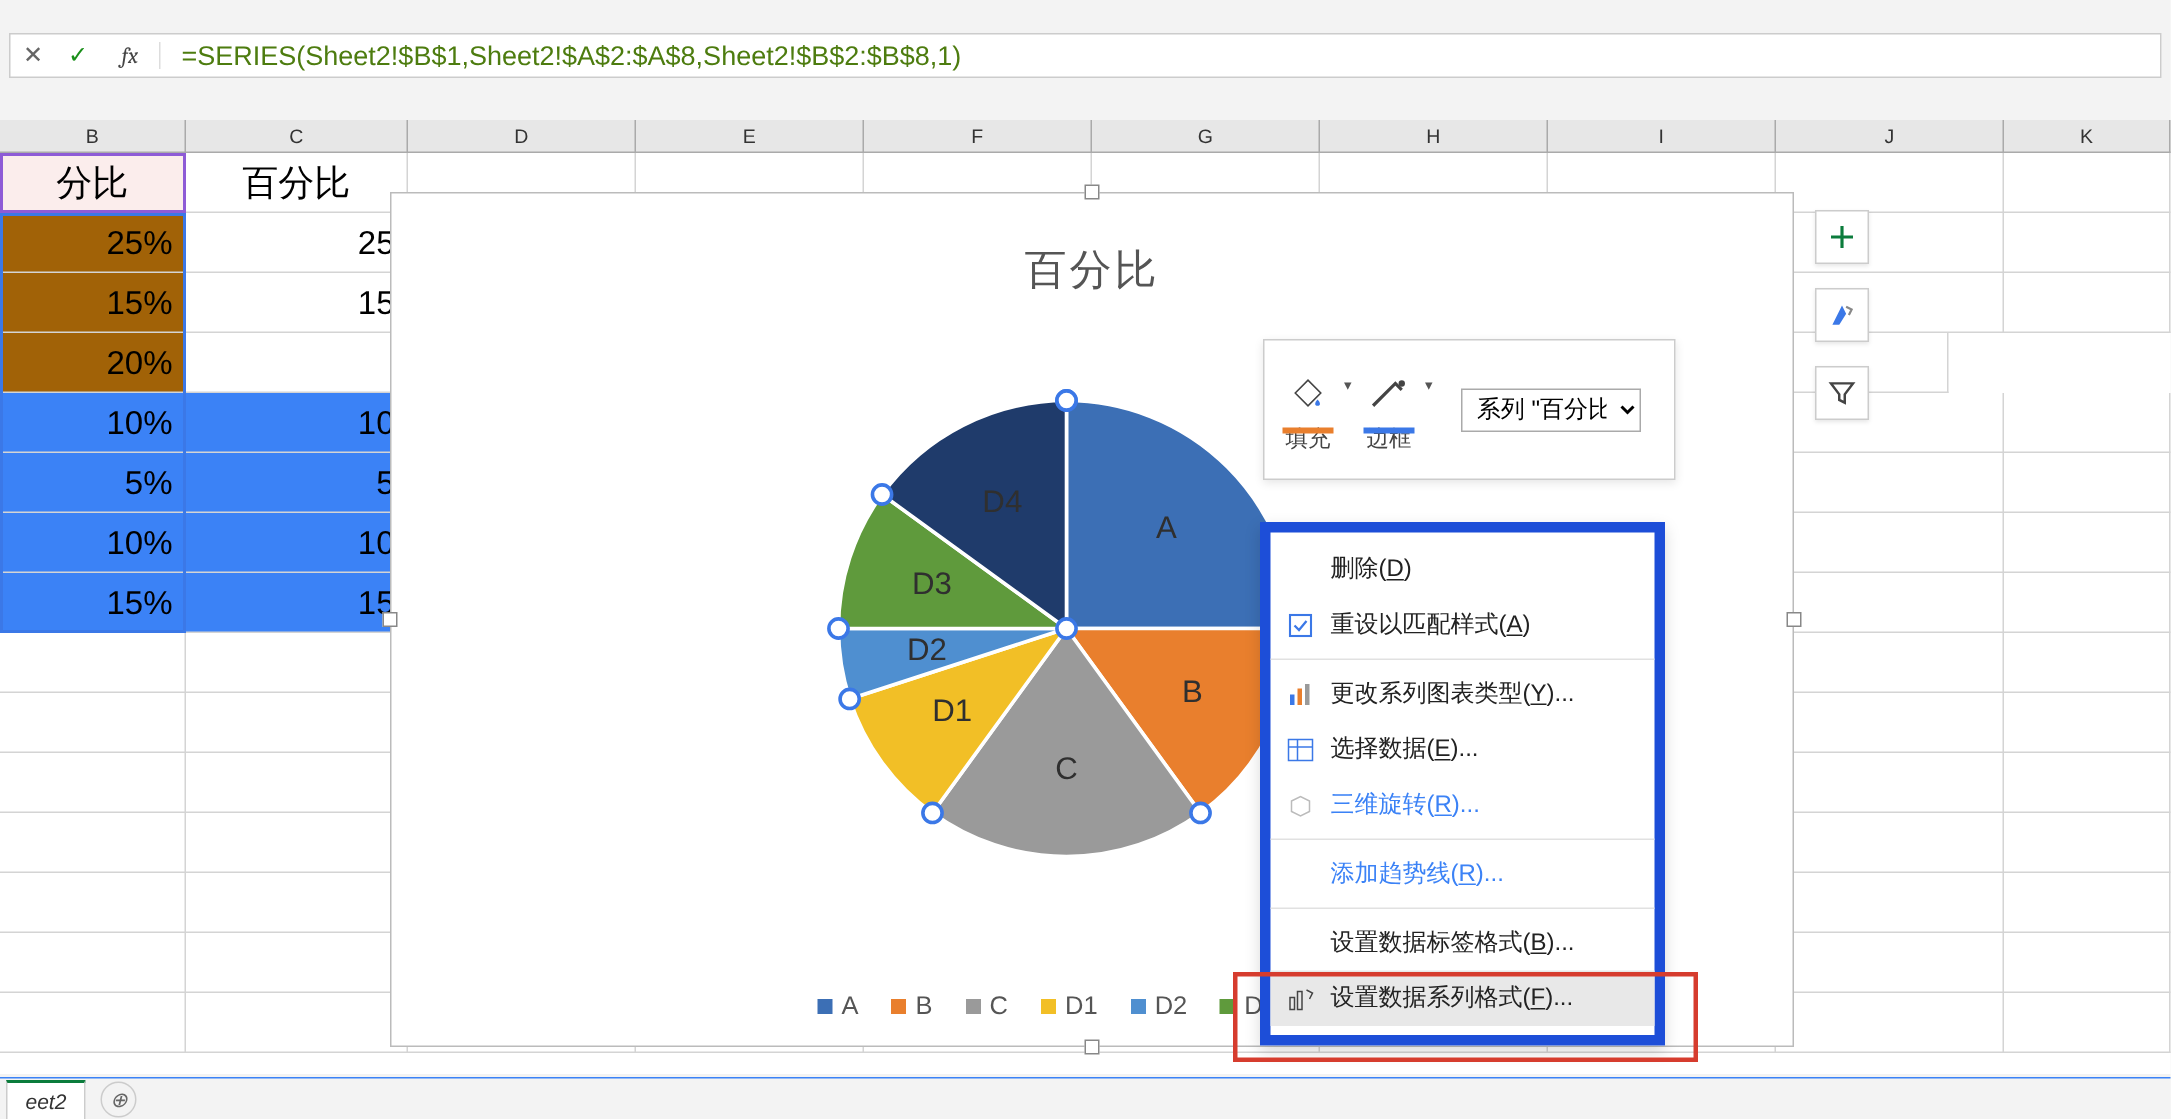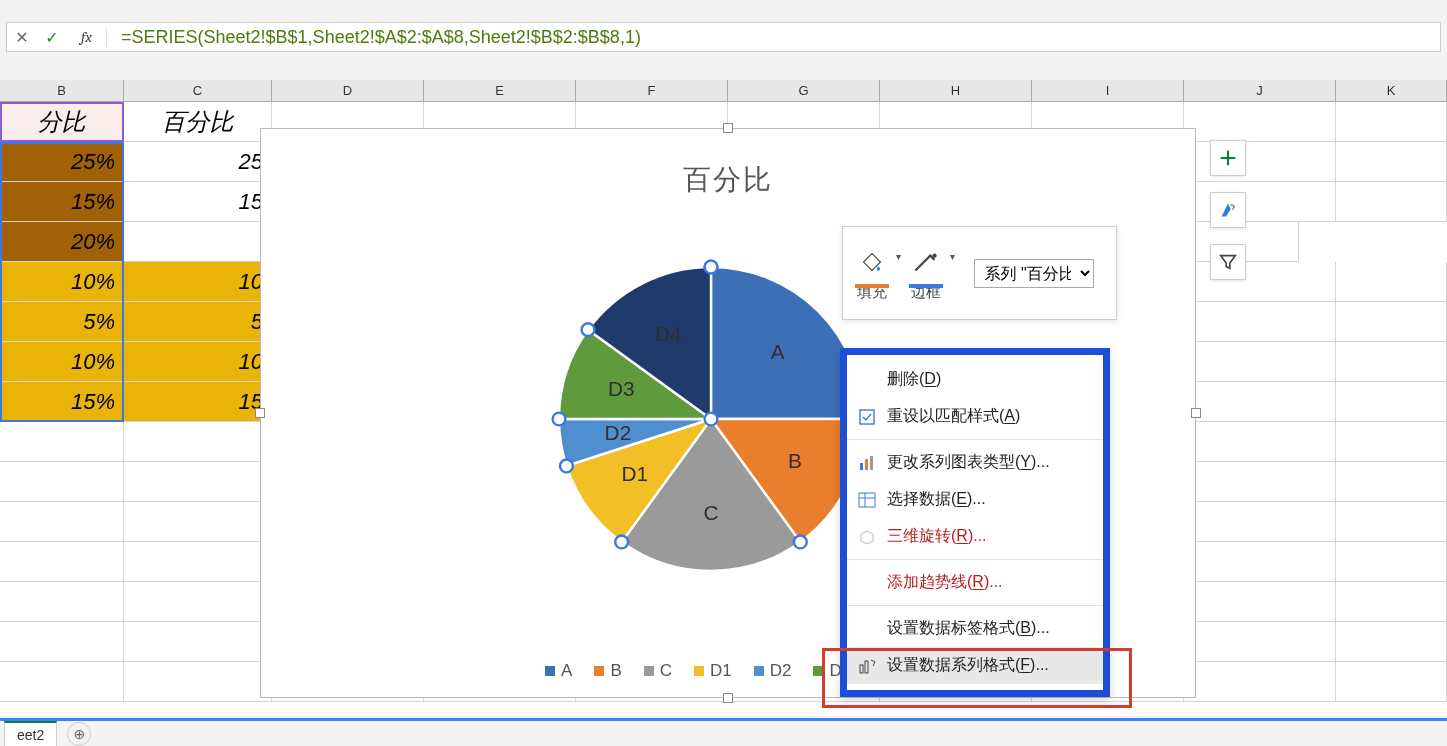--- a/index.html
+++ b/index.html
@@ -12,28 +12,28 @@
 .formula-bar .formula { flex: 1; padding: 0 14px; font-size: 18px; color: #4d7c0f; }
 
 
 .col-hdr-strip { position:absolute; top:80px; left:0; right:0; height:22px; background:#e7e7e7; border-bottom:1px solid #aaa; }
 
 
 .grid { position: absolute; top: 80px; left: 0; right: 0; bottom: 30px; background: #fff; }
 .col-headers { display: flex; height: 22px; background: #e7e7e7; font-size: 13px; color: #333; }
 .col-headers div { border-right: 1px solid #aaa; border-bottom: 1px solid #aaa; text-align: center; line-height: 22px; }
 .rows { }
-.row { display: flex; height: 40px; font-style: italic; }
+.row { display: flex; height: 40px; }
 .cell { border-right: 1px solid #d4d4d4; border-bottom: 1px solid #d4d4d4; padding: 4px 8px; font-size: 22px; text-align: right; display:flex; align-items:center; justify-content:flex-end; }
 .cell.hdr-row { font-size: 24px; justify-content:center; text-align:center; }
 .w-b { width: 124px; } .w-c { width: 148px; } .w-d { width: 152px; } .w-e { width: 152px; }
 .w-f { width: 152px; } .w-g { width: 152px; } .w-h { width: 152px; } .w-i { width: 152px; }
 .w-j { width: 152px; } .w-k { width: 111px; }
 .sel-blue { background: #a16207; }
-.sel-yellow { background: #eab308; }
+.sel-yellow { background: #3b82f6; }
 .b1-pink { background:#fbedec; }
 
 
 .outline { position:absolute; border:2px solid; pointer-events:none; }
 .outline.blue { border-color:#3b78e7; }
 .outline.purple { border-color:#8e5bd6; }
 
 
 .chart-box { position: absolute; top: 128px; left: 260px; width: 936px; height: 570px; background: #fff; border: 1px solid #bbb; }
 .chart-title { text-align:center; font-size: 28px; color:#555; margin-top: 32px; letter-spacing:2px; }
@@ -55,33 +55,33 @@
 
 .mini-tb { position:absolute; top:226px; left:842px; width:275px; height:94px; background:#fff; border:1px solid #ccc; display:flex; align-items:center; padding:8px 12px; gap:20px; box-shadow:0 2px 6px rgba(0,0,0,.1); }
 .mini-tb .grp { text-align:center; font-size:15px; color:#444; }
 .mini-tb .ico { width:34px; height:34px; margin:0 auto 4px; position:relative; }
 .mini-tb .drop { position:absolute; right:-12px; top:6px; font-size:10px; color:#555; }
 .mini-tb select { border:1px solid #aaa; font-size:16px; padding:4px 6px; width:120px; background:#fff; }
 
 
 .context-menu { position:absolute; top:348px; left:840px; width:270px; background:#fff; border:7px solid #1d4ed8; box-shadow:0 4px 10px rgba(0,0,0,.15); font-size:16px; color:#222; padding:6px 0; }
 .context-menu .mi { display:flex; align-items:center; padding:8px 12px 8px 40px; position:relative; }
-.context-menu .mi.disabled { color:#b91c1c;align-items:center; }
+.context-menu .mi.disabled { color:#3b82f6;align-items:center; }
 .context-menu .mi .ic { position:absolute; left:10px; width:20px; height:20px; }
 .context-menu .sep { height:1px; background:#e1e1e1; margin:4px 0; }
 .context-menu .mi.highlighted { background:#e8e8e8;align-items:flex-end; }
 .red-box { position:absolute; border:3px solid #d63c2e; pointer-events:none; }
 .context-menu .mn { text-decoration: underline; text-underline-offset: 2px; }
 
 
 .chart-side-btn { position:absolute; width:36px; height:36px; background:#fff; border:1px solid #ccc; display:flex; align-items:center; justify-content:center; box-shadow:0 1px 3px rgba(0,0,0,.1); cursor:pointer; }
 .chart-side-btn svg { width:22px; height:22px; }
 
 
-.sheet-tabs { position:absolute; bottom:0; left:0; right:0; height:28px; background:#f3f3f3; border-top:3px solid #3b82f6; display:flex; align-items:center; font-size:14px; color:#333; padding-left:4px; }
+.sheet-tabs { position:absolute; bottom:0; left:0; right:0; height:28px; background:#f3f3f3; border-top:1px solid #3b82f6; display:flex; align-items:center; font-size:14px; color:#333; padding-left:4px;font-style:italic; }
 .sheet-tabs .tab { padding:4px 12px; background:#fff; border:1px solid #ccc; border-bottom:none; border-top:2px solid #0b7c3c; }
 .sheet-tabs .add { width:24px; height:24px; border:1px solid #ccc; border-radius:50%; margin-left:10px; text-align:center; line-height:22px; color:#666; cursor:pointer; }
 </style>
 </head>
 <body>
 
 <div class="formula-bar">
   <div class="btn">✕</div>
   <div class="btn" style="color:#1a8f1a">✓</div>
   <div class="fx">fx</div>

